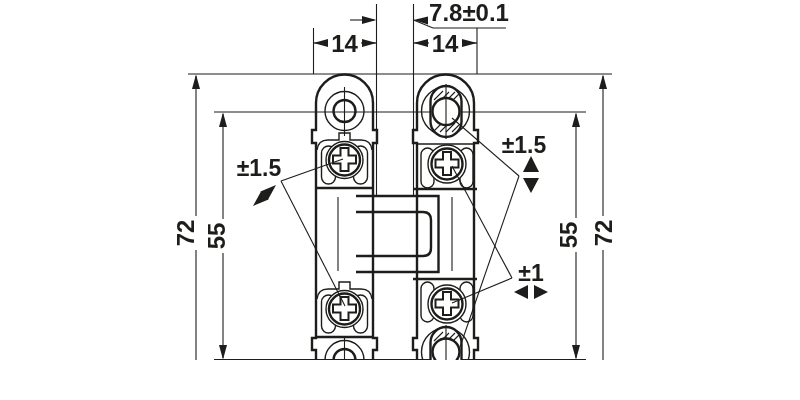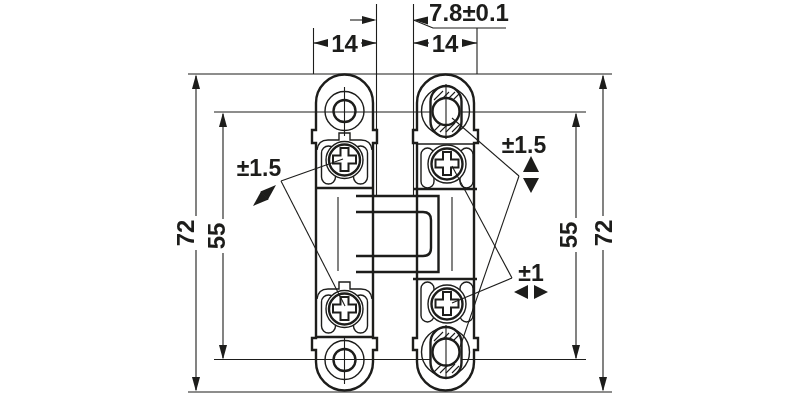--- a/index.html
+++ b/index.html
@@ -1,16 +1,16 @@
 <!DOCTYPE html>
 <html><head>
 <meta charset="utf-8">
 <style>
   html,body{margin:0;padding:0;background:#fff;}
-  .stage{position:relative;width:800px;height:400px;background:#fff;overflow:hidden;
+  .stage{position:relative;width:800px;height:360px;background:#fff;overflow:hidden;
          font-family:"Liberation Sans",sans-serif;text-align:right;}
   svg{display:block;}
   text{font-family:"Liberation Sans",sans-serif;font-weight:bold;fill:#1d1d1b;}
   .dim{font-size:24px;}
   .adj{font-size:23px;}
   .thin{stroke:#1d1d1b;stroke-width:1.1;fill:none;}
   .med{stroke:#1d1d1b;stroke-width:1.4;fill:none;}
   .main{stroke:#1d1d1b;stroke-width:2.4;fill:none;}
   .main-w{stroke:#1d1d1b;stroke-width:2.4;fill:#fff;}
   .med-w{stroke:#1d1d1b;stroke-width:1.4;fill:#fff;}

